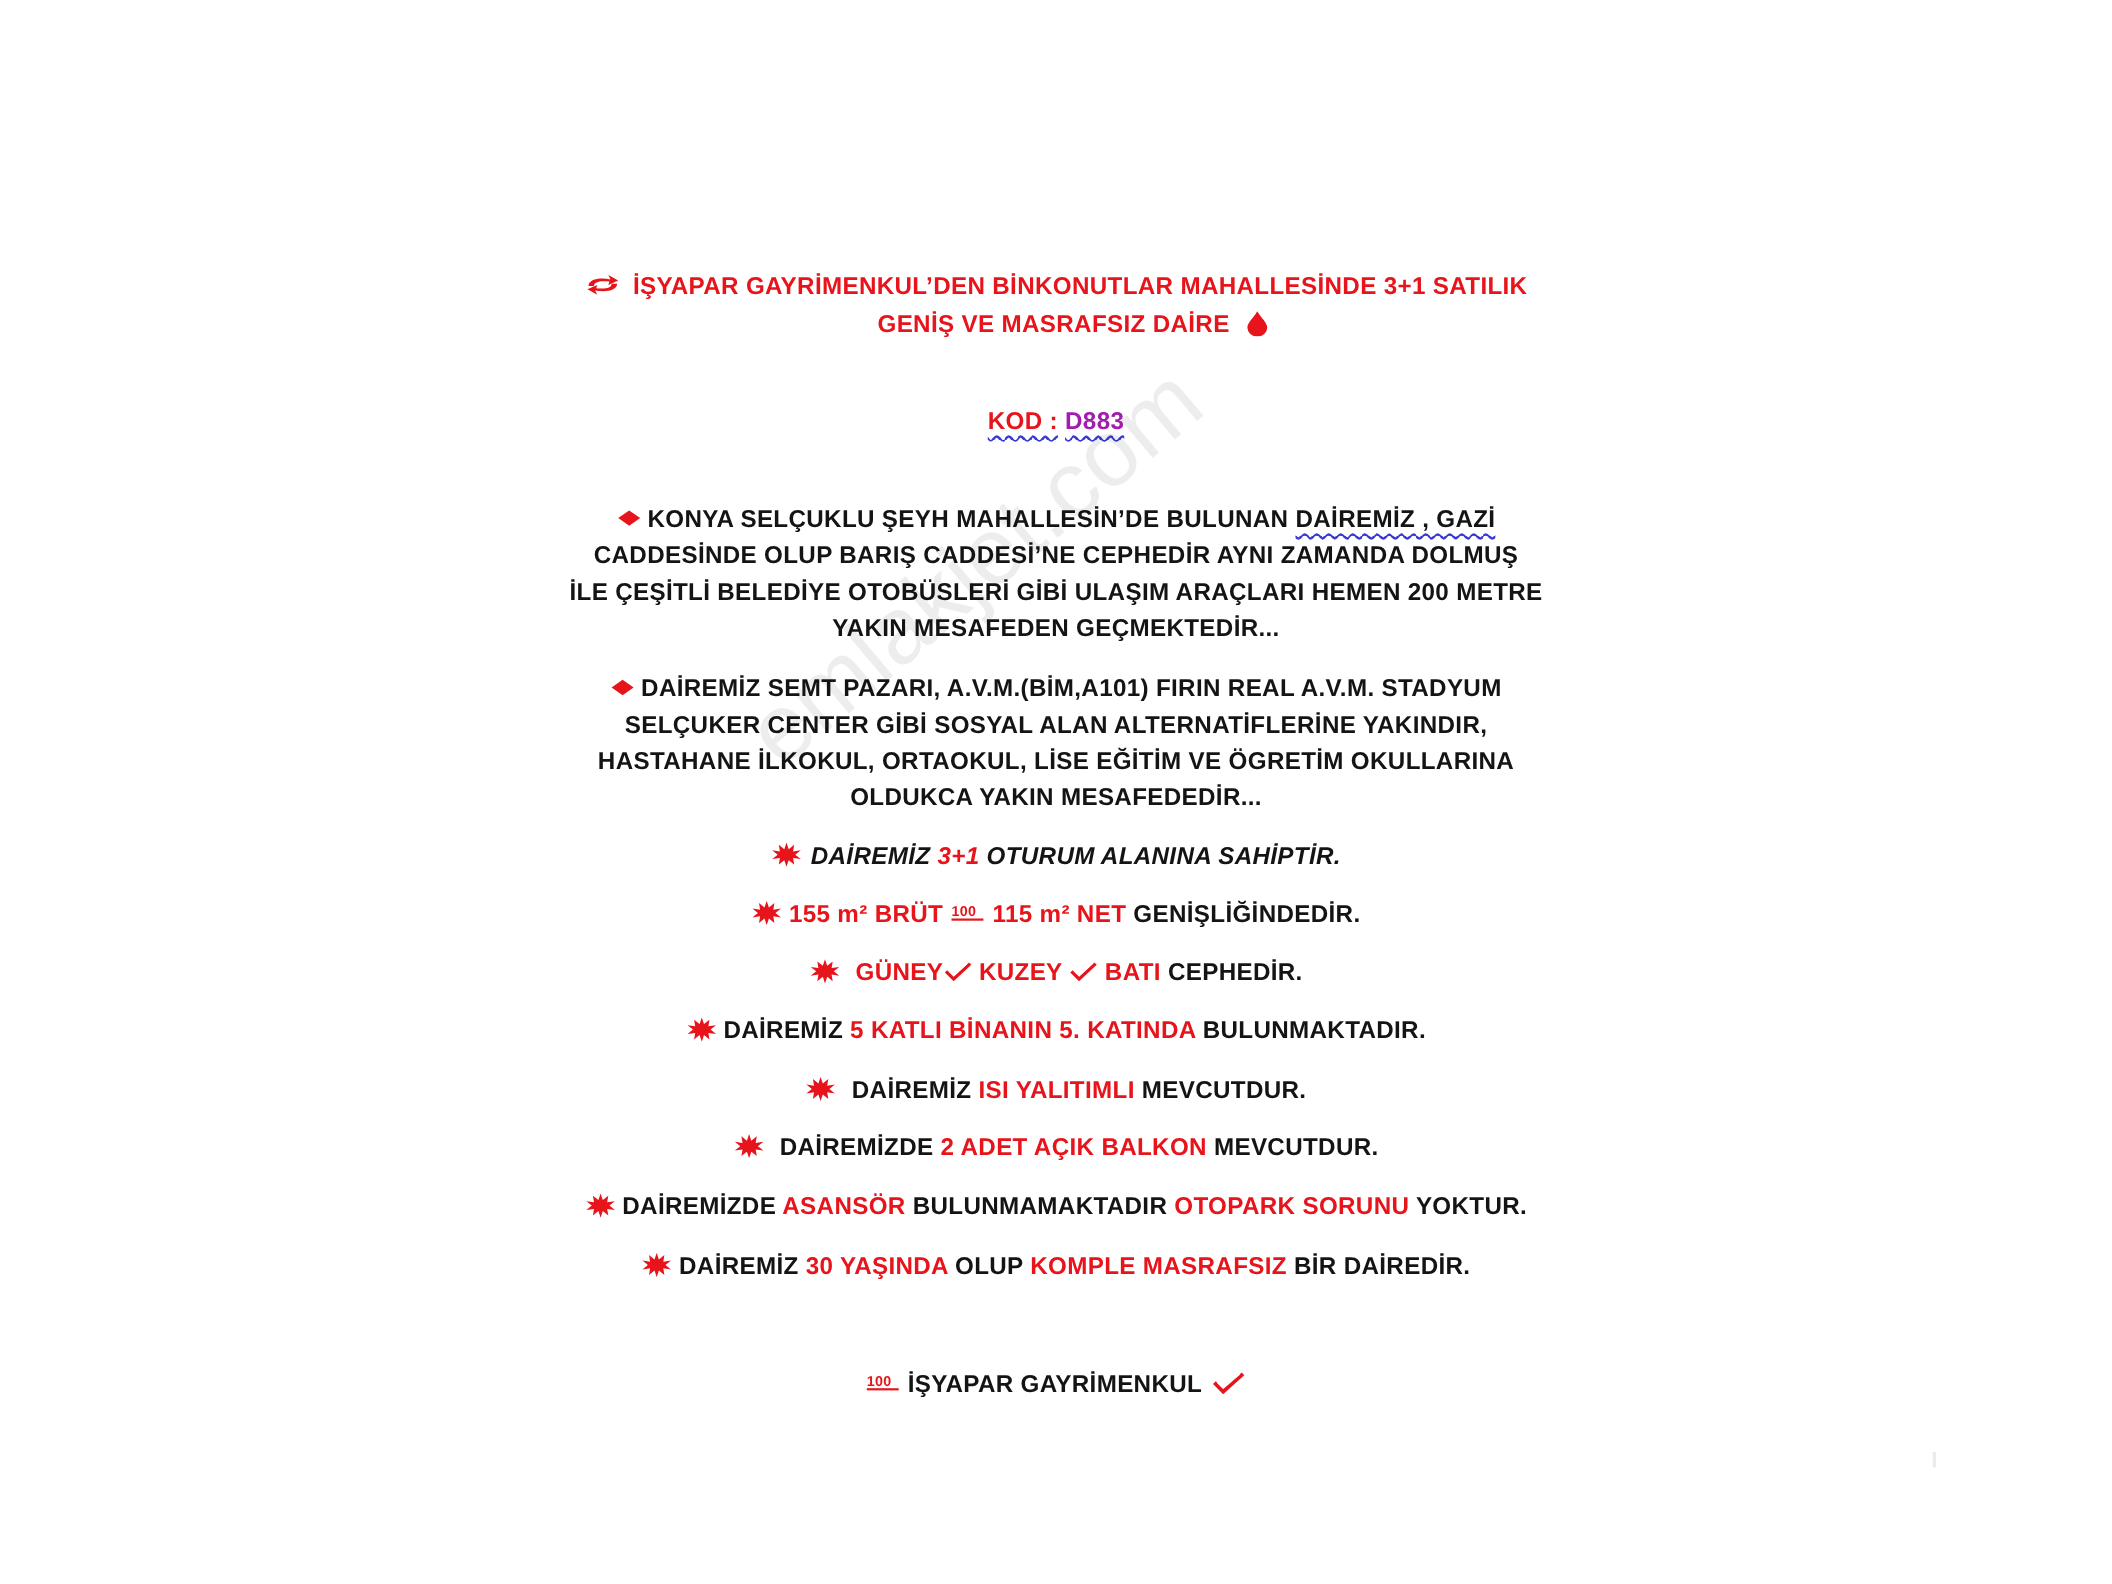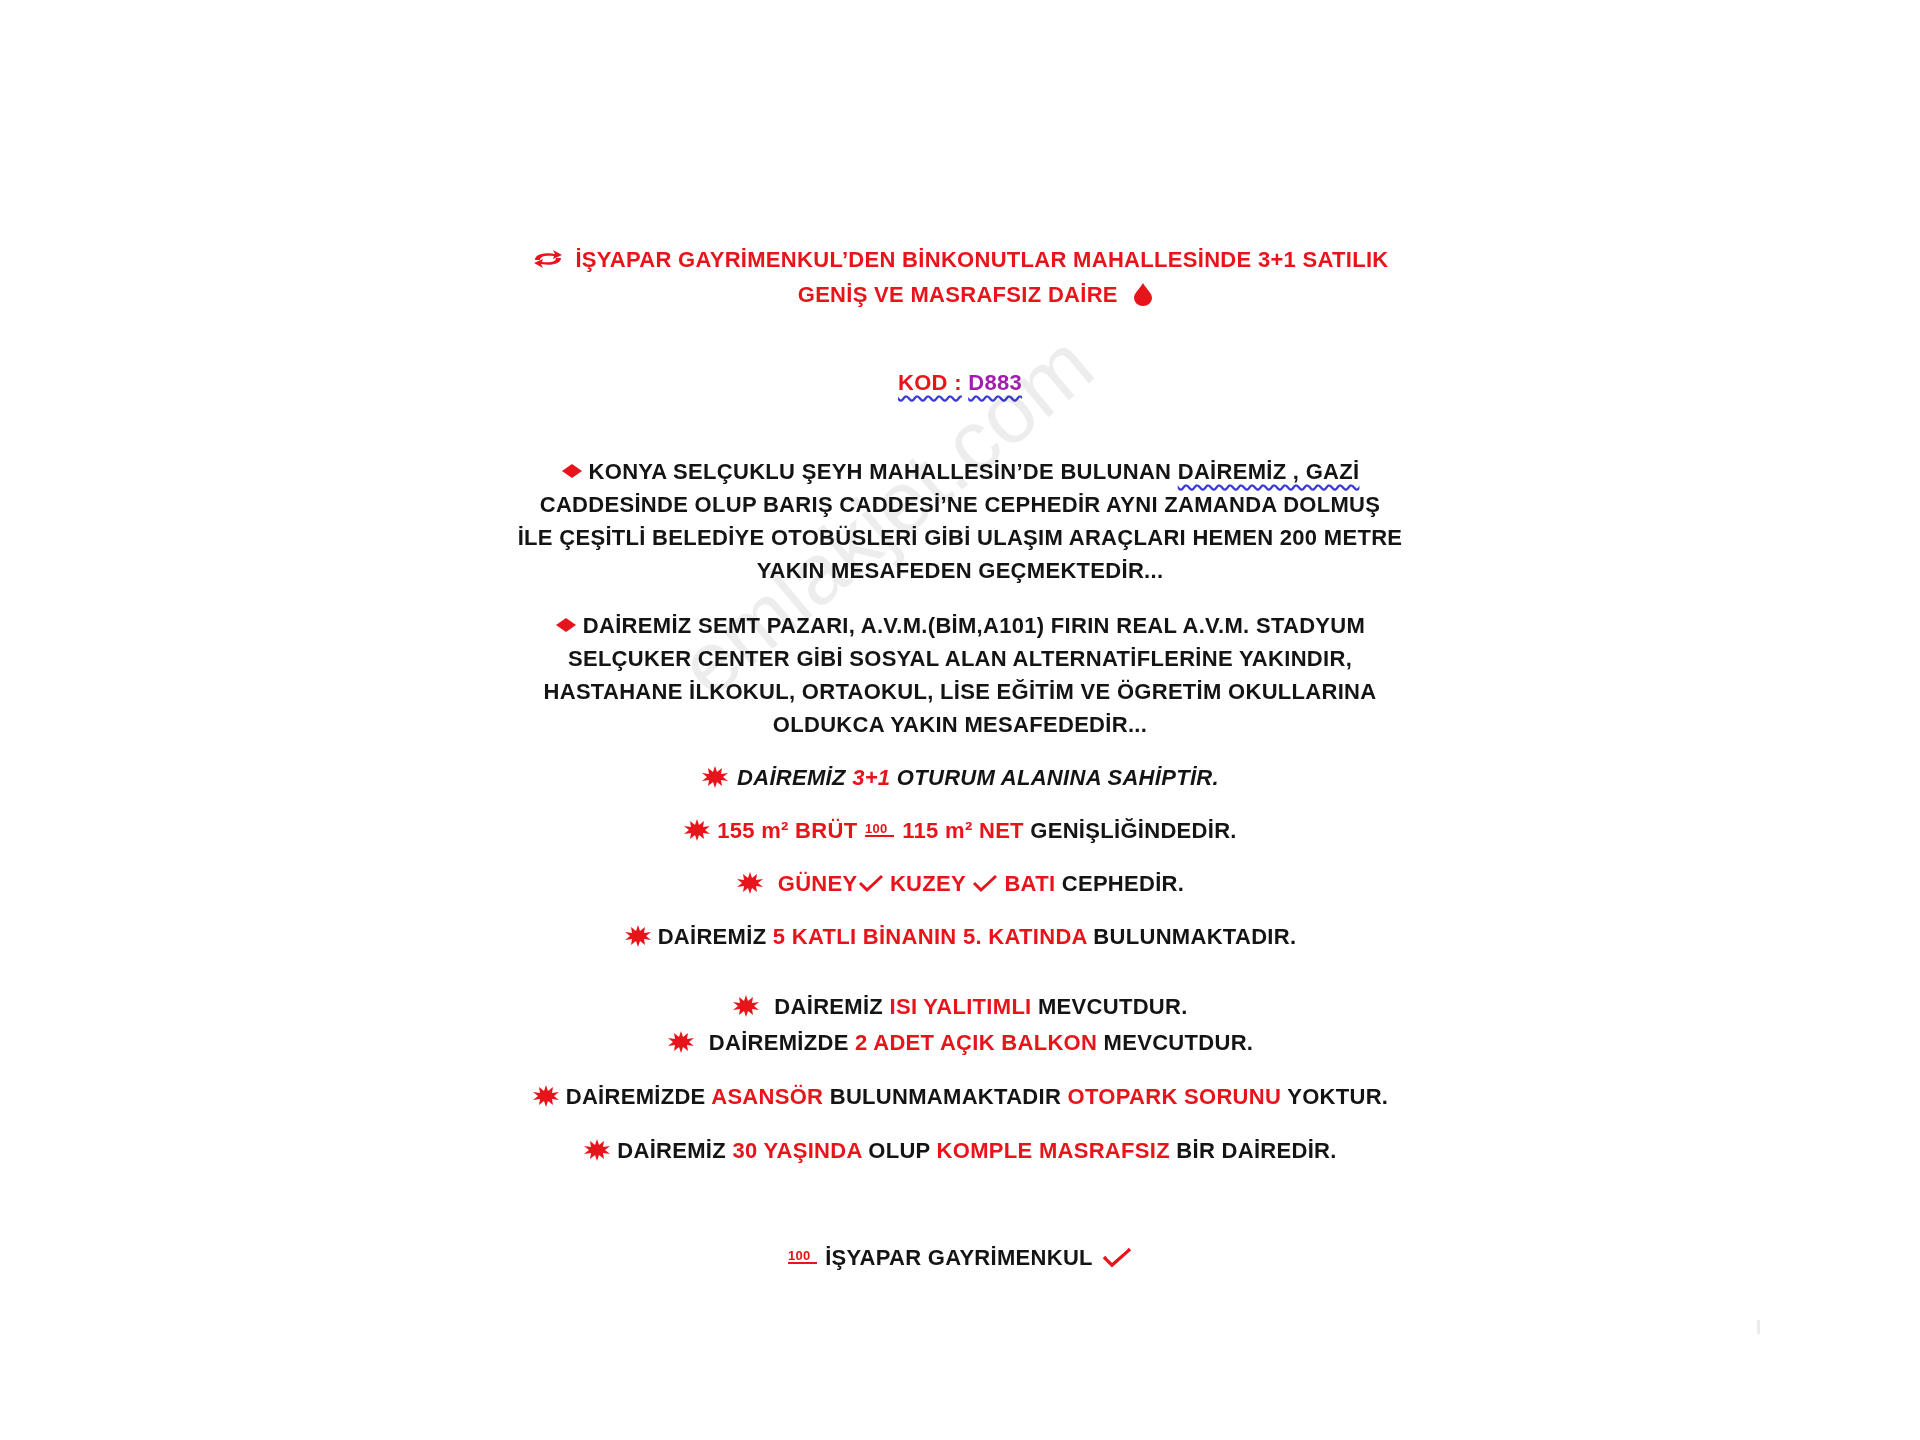--- a/index.html
+++ b/index.html
@@ -181,21 +181,21 @@
   </div>
 
   <div class="line" style="top:924px;">
     <span class="icon" style="margin-right:6px; top:-2px;">
       <svg width="28" height="22" viewBox="0 0 28 22">
           <polygon points="14,0 16,6 21,2 20,8 27,7 22,11 27,15 20,14 21,20 16,16 14,22 12,16 7,20 8,14 1,15 6,11 1,7 8,8 7,2 12,6" fill="#e8141b"></polygon>
         </svg>
     </span><span class="black">DAİREMİZ </span><span class="red">5 KATLI BİNANIN 5. KATINDA</span><span class="black"> BULUNMAKTADIR.</span>
   </div>
 
-  <div class="line" style="top:978px;margin-top:16px;">
+  <div class="line" style="top:978px;">
     <span class="icon" style="margin-right:14px; top:-2px;">
       <svg width="28" height="22" viewBox="0 0 28 22">
           <polygon points="14,0 16,6 21,2 20,8 27,7 22,11 27,15 20,14 21,20 16,16 14,22 12,16 7,20 8,14 1,15 6,11 1,7 8,8 7,2 12,6" fill="#e8141b"></polygon>
         </svg>
     </span><span class="black">DAİREMİZ </span><span class="red">ISI YALITIMLI</span><span class="black"> MEVCUTDUR.</span>
   </div>
 
   <div class="line" style="top:1030px;">
     <span class="icon" style="margin-right:14px; top:-2px;">
       <svg width="28" height="22" viewBox="0 0 28 22">

